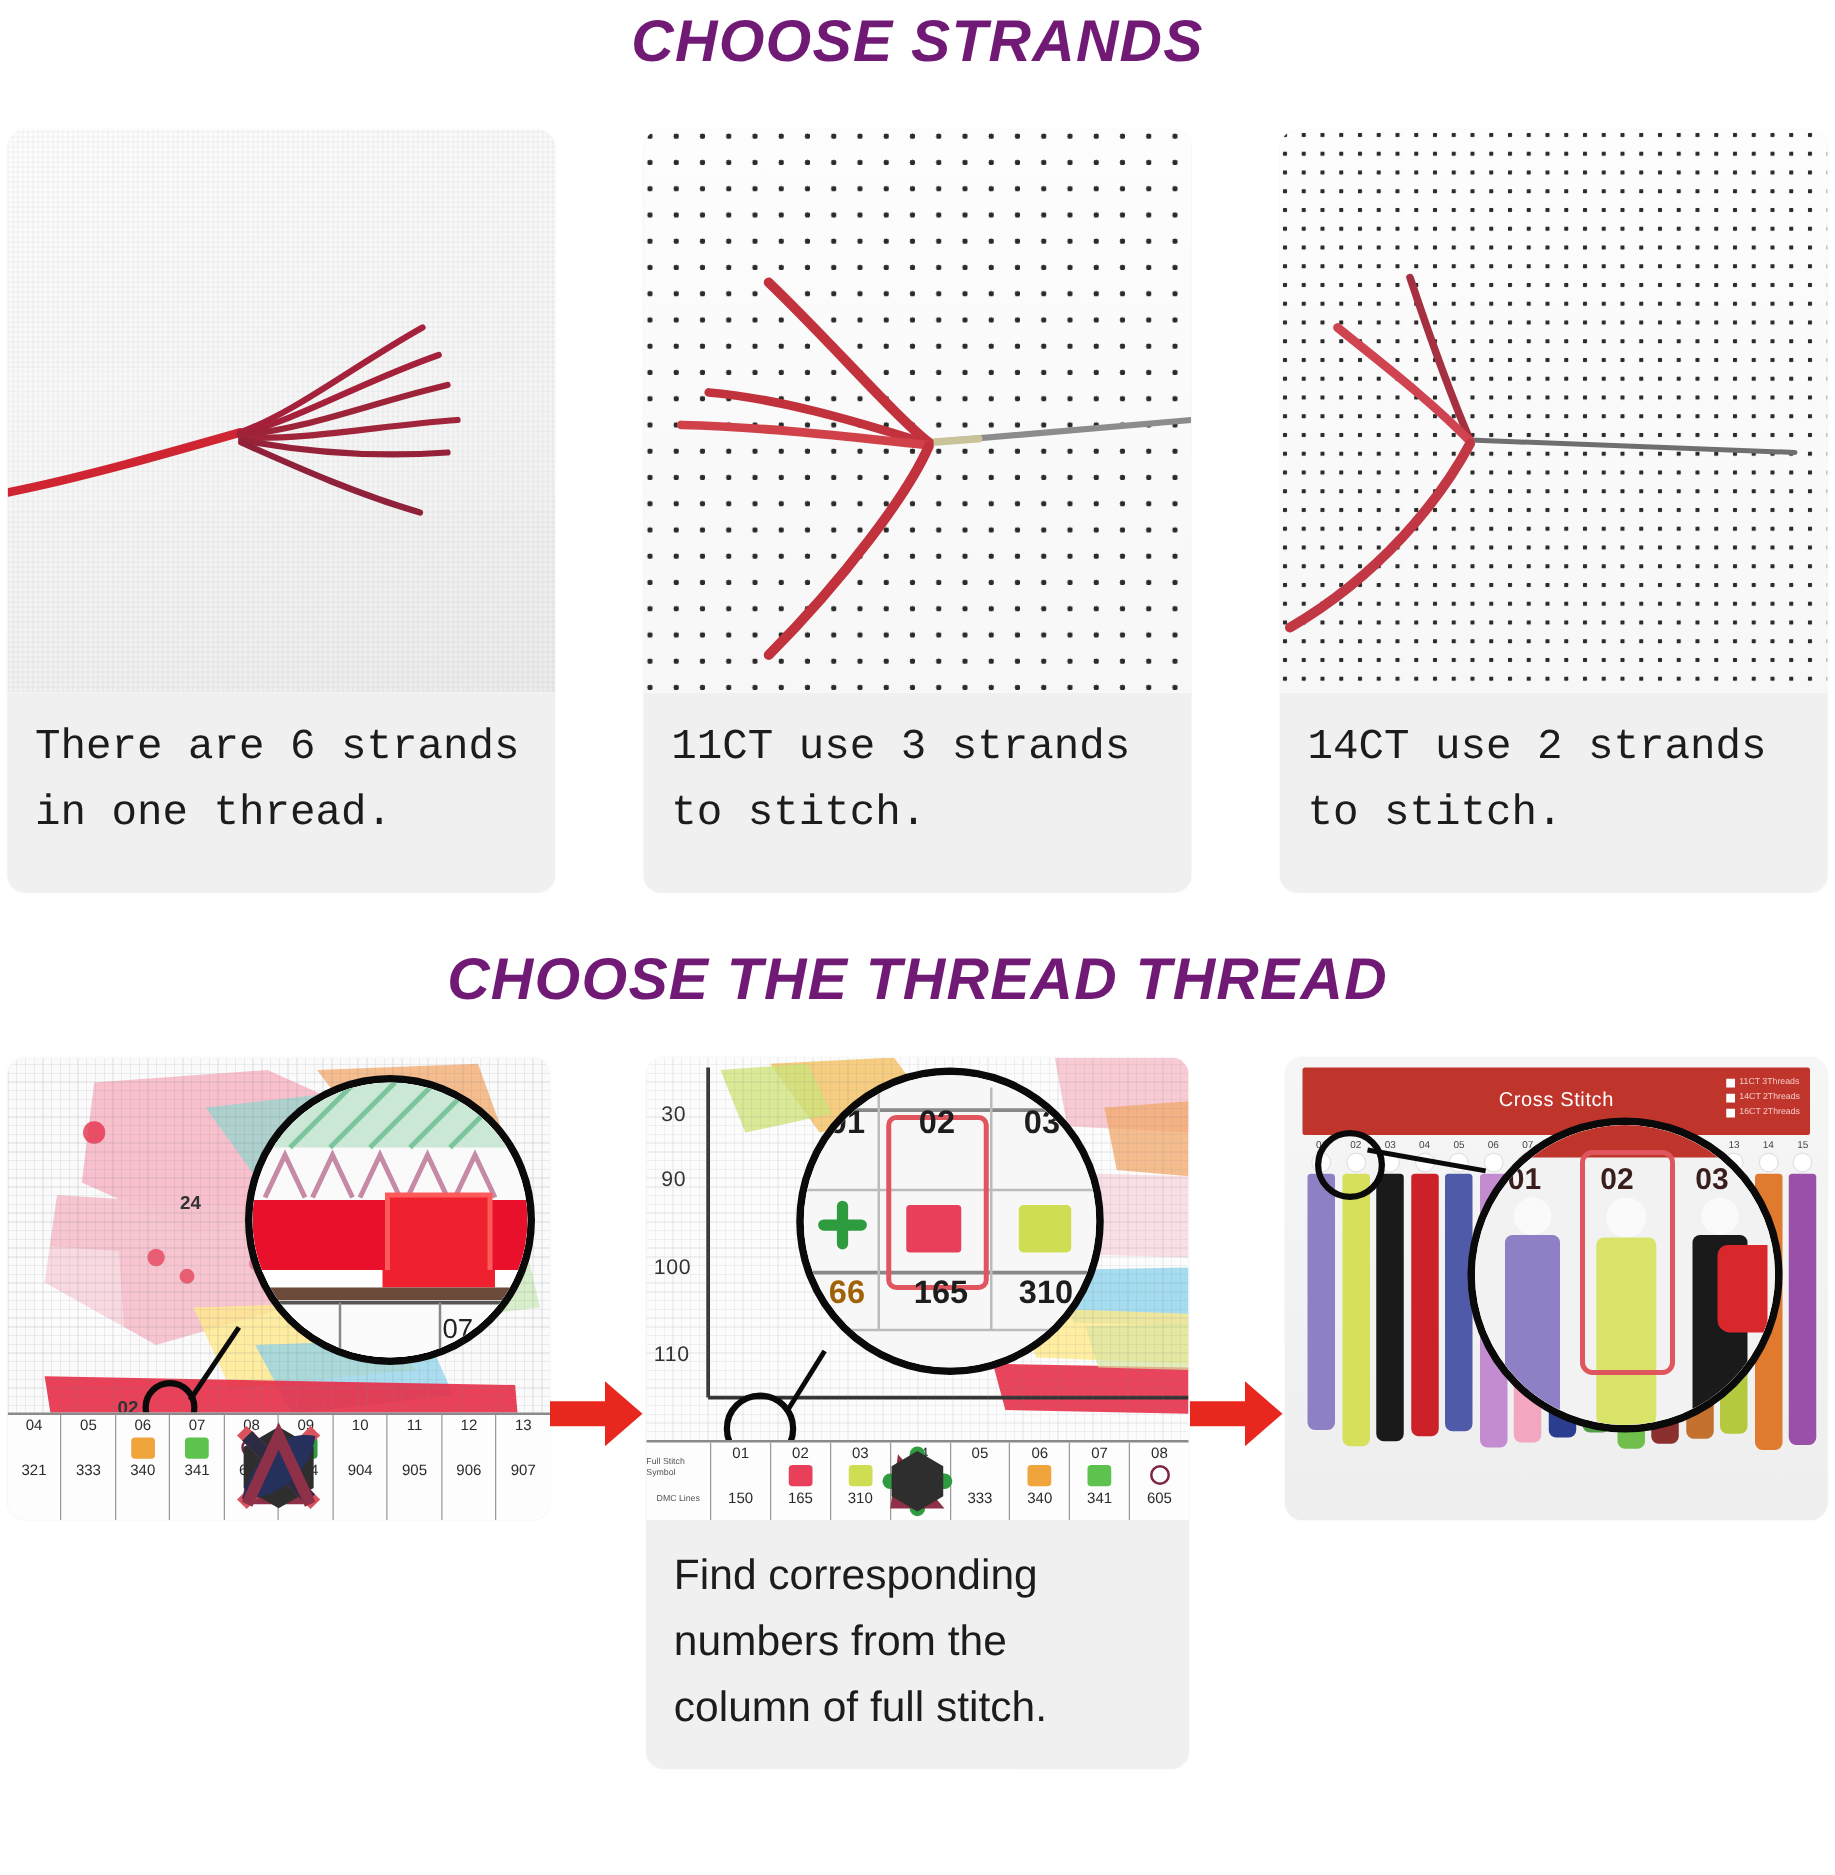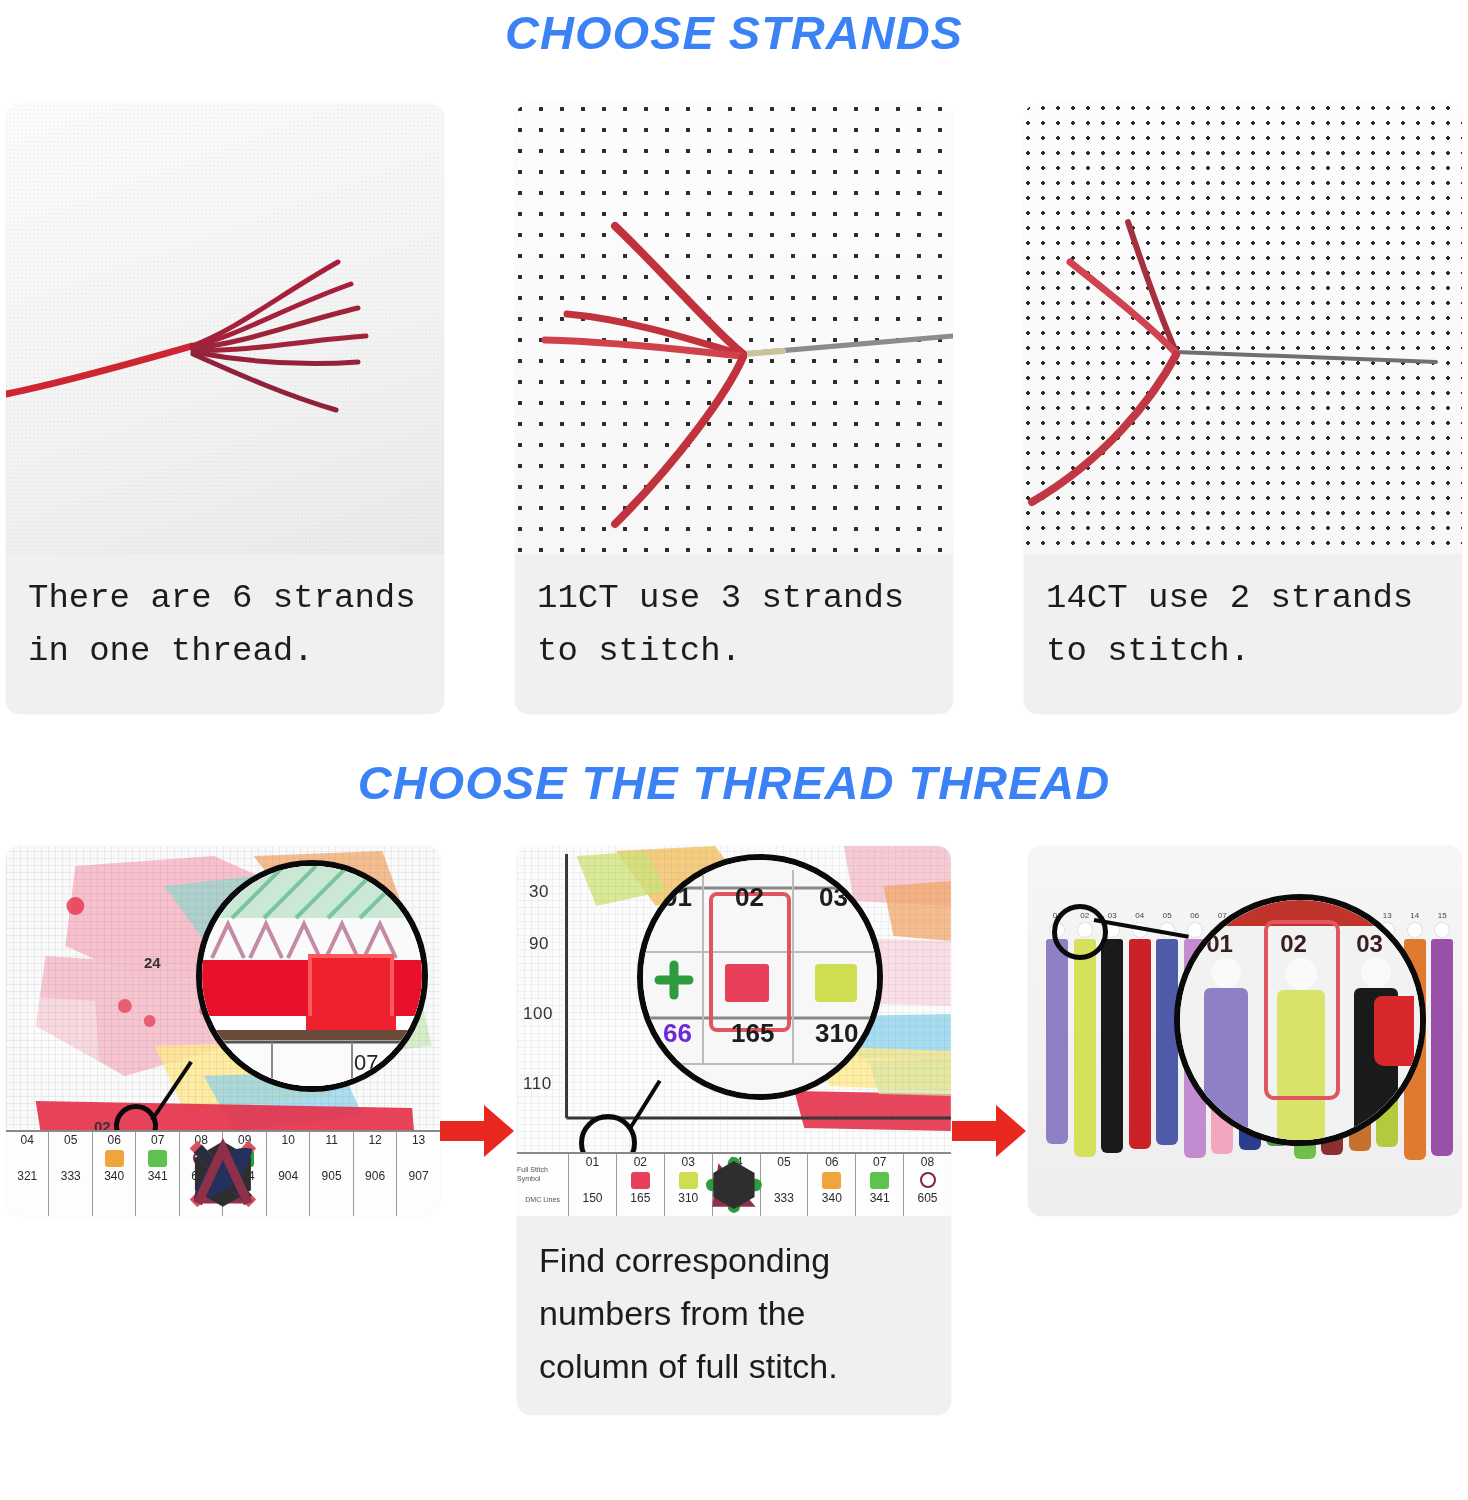--- a/index.html
+++ b/index.html
@@ -5,21 +5,21 @@
   * { box-sizing: border-box; margin: 0; padding: 0; }
   body {
     width: 1468px; height: 1500px;
     background: #ffffff;
     font-family: "Liberation Sans", sans-serif;
     overflow: hidden;
     position: relative;
   }
   .heading {
     text-align: center;
-    color: #3b82f6;
+    color: #701a75;
     font-weight: bold;
     font-style: italic;
     letter-spacing: 1px;
   }
   #heading-strands { font-size: 47px; padding-top: 4px; line-height: 58px; }
   #heading-colour  { font-size: 47px; line-height: 58px; padding-top: 4px; }
 
   .row {
     display: flex;
     justify-content: space-between;
@@ -388,21 +388,21 @@
             <line x1="16" y1="120" x2="46" y2="120"></line>
               <line x1="31" y1="105" x2="31" y2="135"></line>
           </g>
           <rect x="82" y="104" width="44" height="38" rx="3" fill="#e8405a"></rect>
           <rect x="172" y="104" width="42" height="38" rx="4" fill="#cfdd52"></rect>
           <rect x="68" y="34" width="78" height="136" fill="none" stroke="#e0565e" stroke-width="4" rx="6"></rect>
         </svg>
         <div style="position:absolute; left:20px; top:22px; font-size:26px; color:#1d1d1d; font-weight:600;">01</div>
         <div style="position:absolute; left:92px; top:22px; font-size:26px; color:#1d1d1d; font-weight:600;">02</div>
         <div style="position:absolute; left:176px; top:22px; font-size:26px; color:#1d1d1d; font-weight:600;">03</div>
-        <div style="position:absolute; left:20px; top:158px; font-size:26px; color:#6d28d9; font-weight:600;">66</div>
+        <div style="position:absolute; left:20px; top:158px; font-size:26px; color:#a16207; font-weight:600;">66</div>
         <div style="position:absolute; left:88px; top:158px; font-size:26px; color:#1d1d1d; font-weight:600;">165</div>
         <div style="position:absolute; left:172px; top:158px; font-size:26px; color:#1d1d1d; font-weight:600;">310</div>
       </div>
 
       <div class="mag-small" style="left:62px; top:268px; width:58px; height:58px;"></div>
       <div class="leader" style="left:112px; top:282px; width:58px; transform:rotate(-58deg);"></div>
 
       <div class="legend-strip" style="height:64px;">
         <div class="legend-cell" style="flex:0 0 52px; font-size:7px; justify-content:center; color:#555;">
           <span style="line-height:9px;">Full Stitch Symbol</span>
@@ -481,20 +481,37 @@
   <div class="arrow">
     <svg width="76" height="60" viewBox="0 0 76 60">
       <polygon points="0,20 44,20 44,4 74,30 44,56 44,40 0,40" fill="#e8281e"></polygon>
     </svg>
   </div>
 
   <div class="card">
     <div class="photo" style="background:#f4f4f4;">
       <div style="position:absolute; inset:0; background:linear-gradient(#f6f6f6,#eeeeee);"></div>
 
+      <div class="pack-header">
+        <span class="pack-title">Cross Stitch</span>
+        <div class="pack-opts">
+          <div>
+              <i class="chk"></i>
+              <span>11CT 3Threads</span>
+            </div>
+          <div>
+              <i class="chk"></i>
+              <span>14CT 2Threads</span>
+            </div>
+          <div>
+              <i class="chk"></i>
+              <span>16CT 2Threads</span>
+            </div>
+        </div>
+      </div>
 
       <div id="skein-rack">
           <div class="skein" style="left: 16px;">
             <div class="label">01</div>
             <div class="hole"></div>
             <div class="floss" style="background: rgb(143, 127, 196); height: 205px;"></div>
           </div>
           <div class="skein" style="left: 43.5px;">
             <div class="label">02</div>
             <div class="hole"></div>

